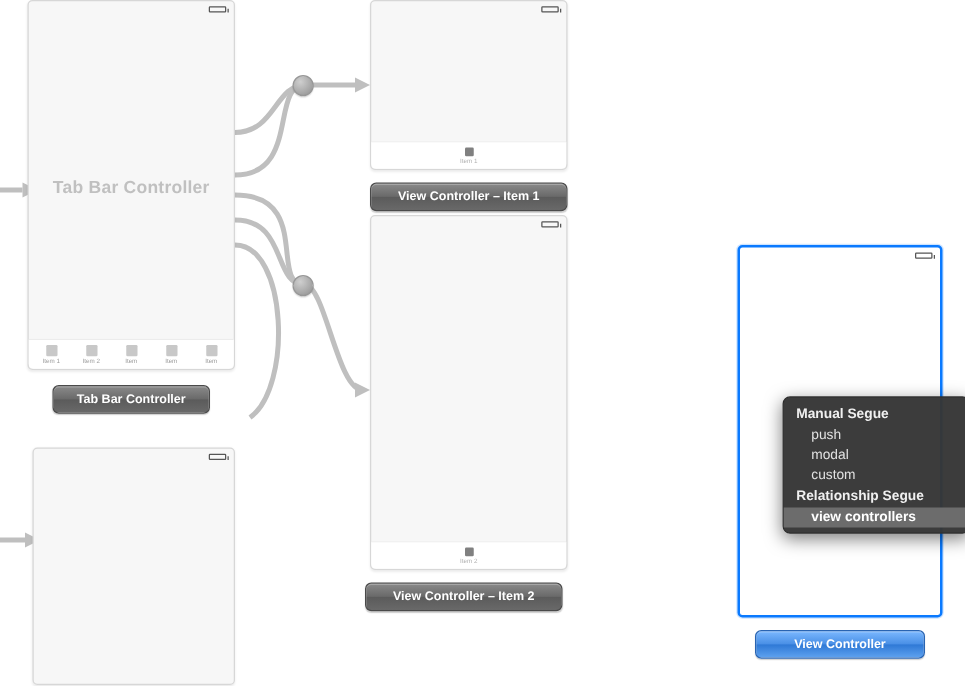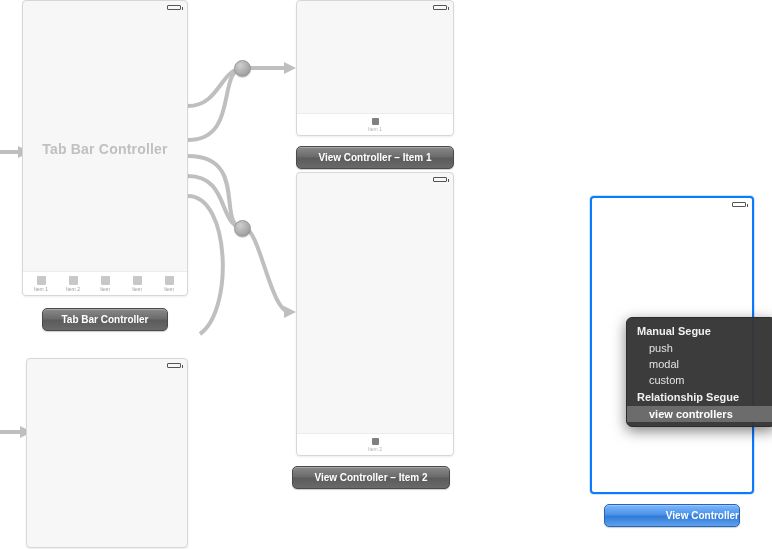--- a/index.html
+++ b/index.html
@@ -244,21 +244,21 @@
 </div>
 <div class="caption" style="left:292px; top:466px; width:158px;">View Controller – Item 2</div>
 
 <div id="bottomscene" class="scene">
   <div class="status-bar"></div>
 </div>
 
 <div id="vcselected" class="scene selected">
   <div class="status-bar"></div>
 </div>
-<div class="caption selected" style="left:604px; top:504px; width:136px;text-align:right;">View Controller</div>
+<div class="caption selected" style="left:604px; top:504px; width:136px;">View Controller</div>
 
 <div class="segue-menu">
   <div class="header">Manual Segue</div>
   <div class="item">push</div>
   <div class="item">modal</div>
   <div class="item">custom</div>
   <div class="header">Relationship Segue</div>
   <div class="item selected">view controllers</div>
 </div>
 

